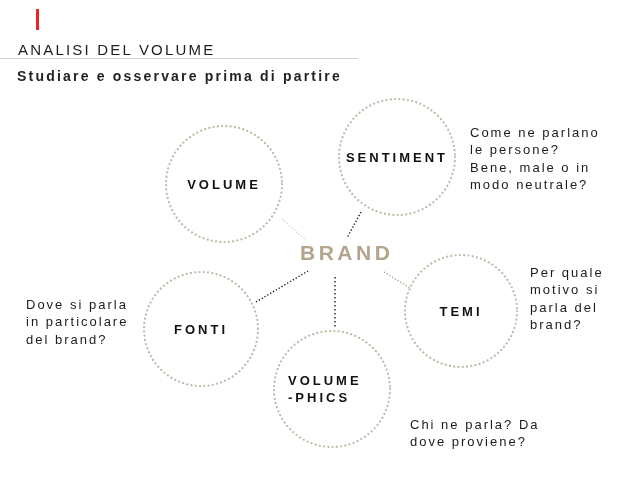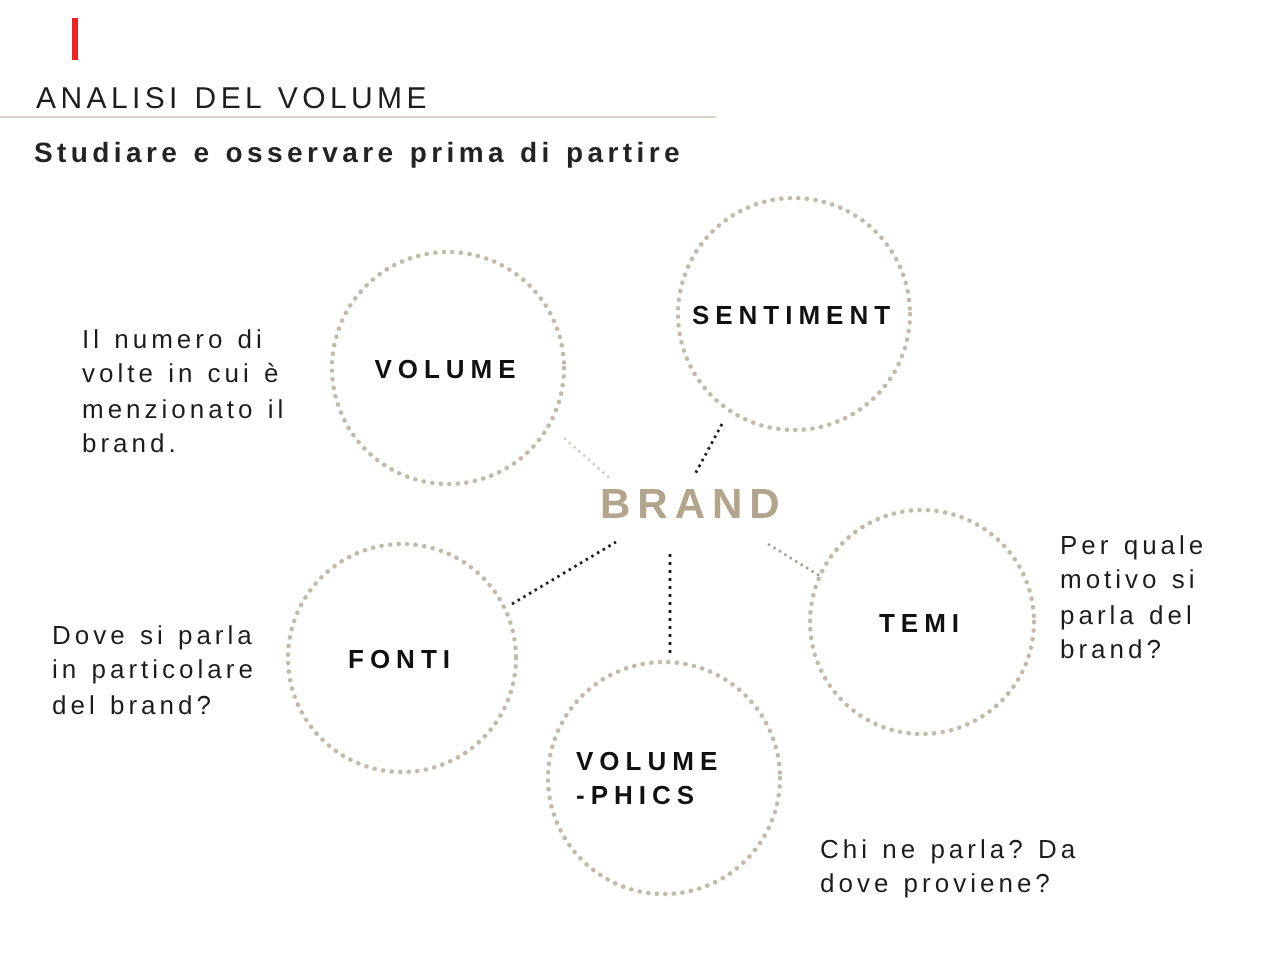--- a/index.html
+++ b/index.html
@@ -50,21 +50,21 @@
     font-size:21px;font-weight:700;letter-spacing:3.5px;
     color:#b3a48c;white-space:nowrap;
   }
   .desc{
     position:absolute;
     font-size:13px;font-weight:400;letter-spacing:2px;
     line-height:17.4px;color:#1c1c1c;white-space:pre-line;
   }
   .desc.volume{left:41px;top:161px;}
   .desc.sentiment{left:470px;top:124px;}
-  .desc.fonti{left:26px;top:309px;}
+  .desc.fonti{left:26px;top:296px;}
   .desc.temi{left:530px;top:264px;}
   .desc.demographics{left:410px;top:404px;margin-top:12px;}
 </style>
 </head>
 <body>
 
 <div class="slide">
 
   <div class="cursor-mark"></div>
 
@@ -89,24 +89,24 @@
 
   <div class="brand-label">BRAND</div>
 
   <div class="node-label sen">SENTIMENT</div>
   <div class="node-label vol">VOLUME</div>
   <div class="node-label fon">FONTI</div>
   <div class="node-label tem">TEMI</div>
   <div class="node-label dem">VOLUME
 -PHICS</div>
 
-  <div class="desc volume">Il numero di
-volte in cui è
-menzionato il
-brand.</div>
+  <div class="desc sentiment">Come ne parlano
+le persone?
+Bene, male o in
+modo neutrale?</div>
   <div class="desc fonti">Dove si parla
 in particolare
 del brand?</div>
   <div class="desc temi">Per quale
 motivo si
 parla del
 brand?</div>
   <div class="desc demographics">Chi ne parla? Da
 dove proviene?</div>
 

